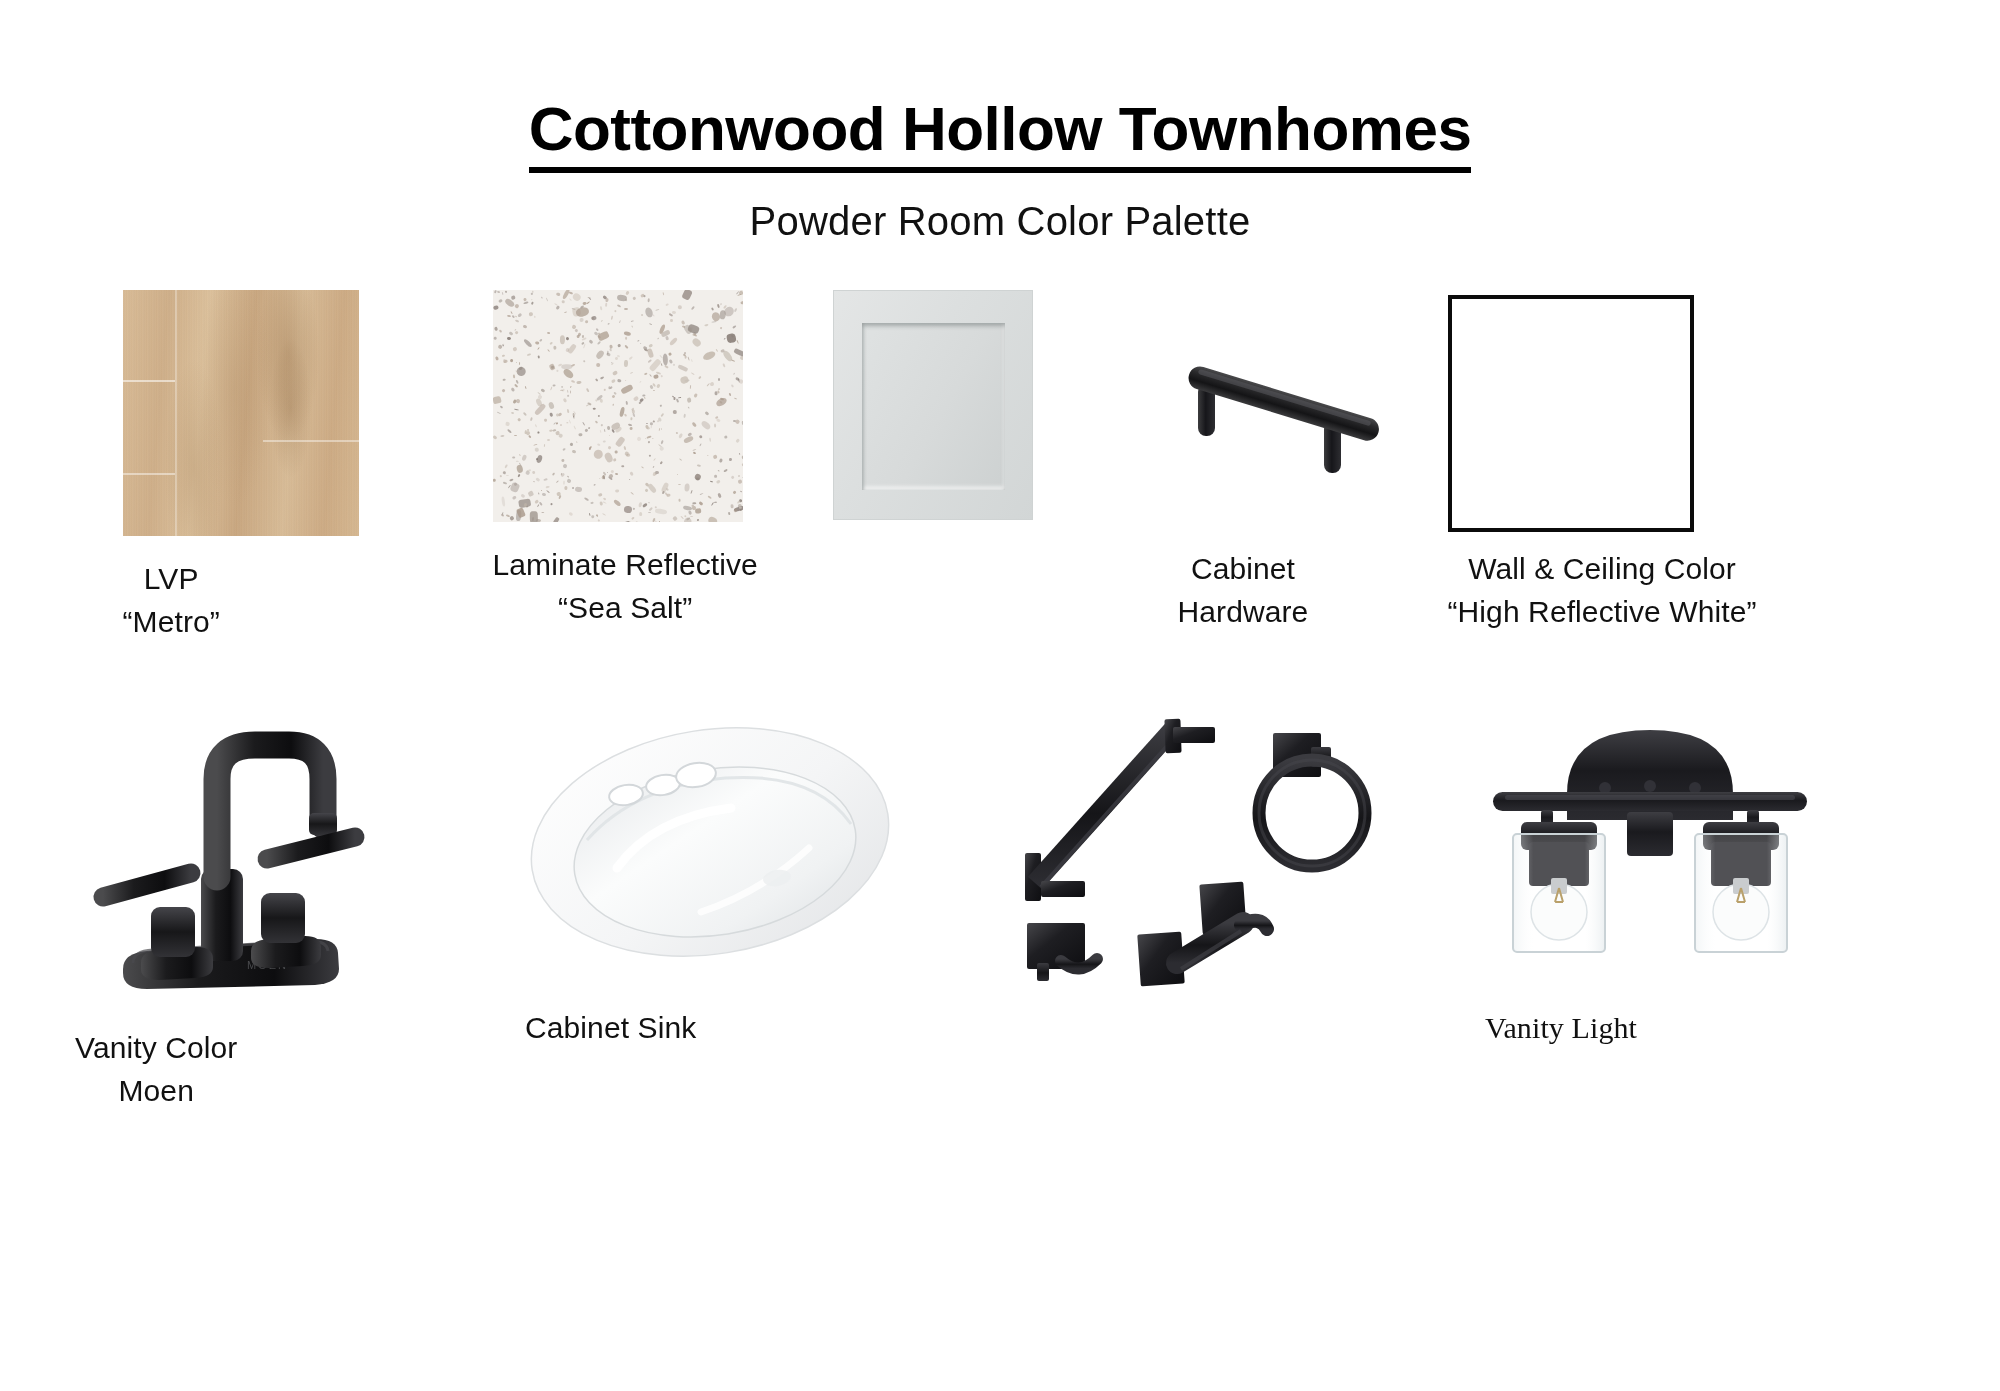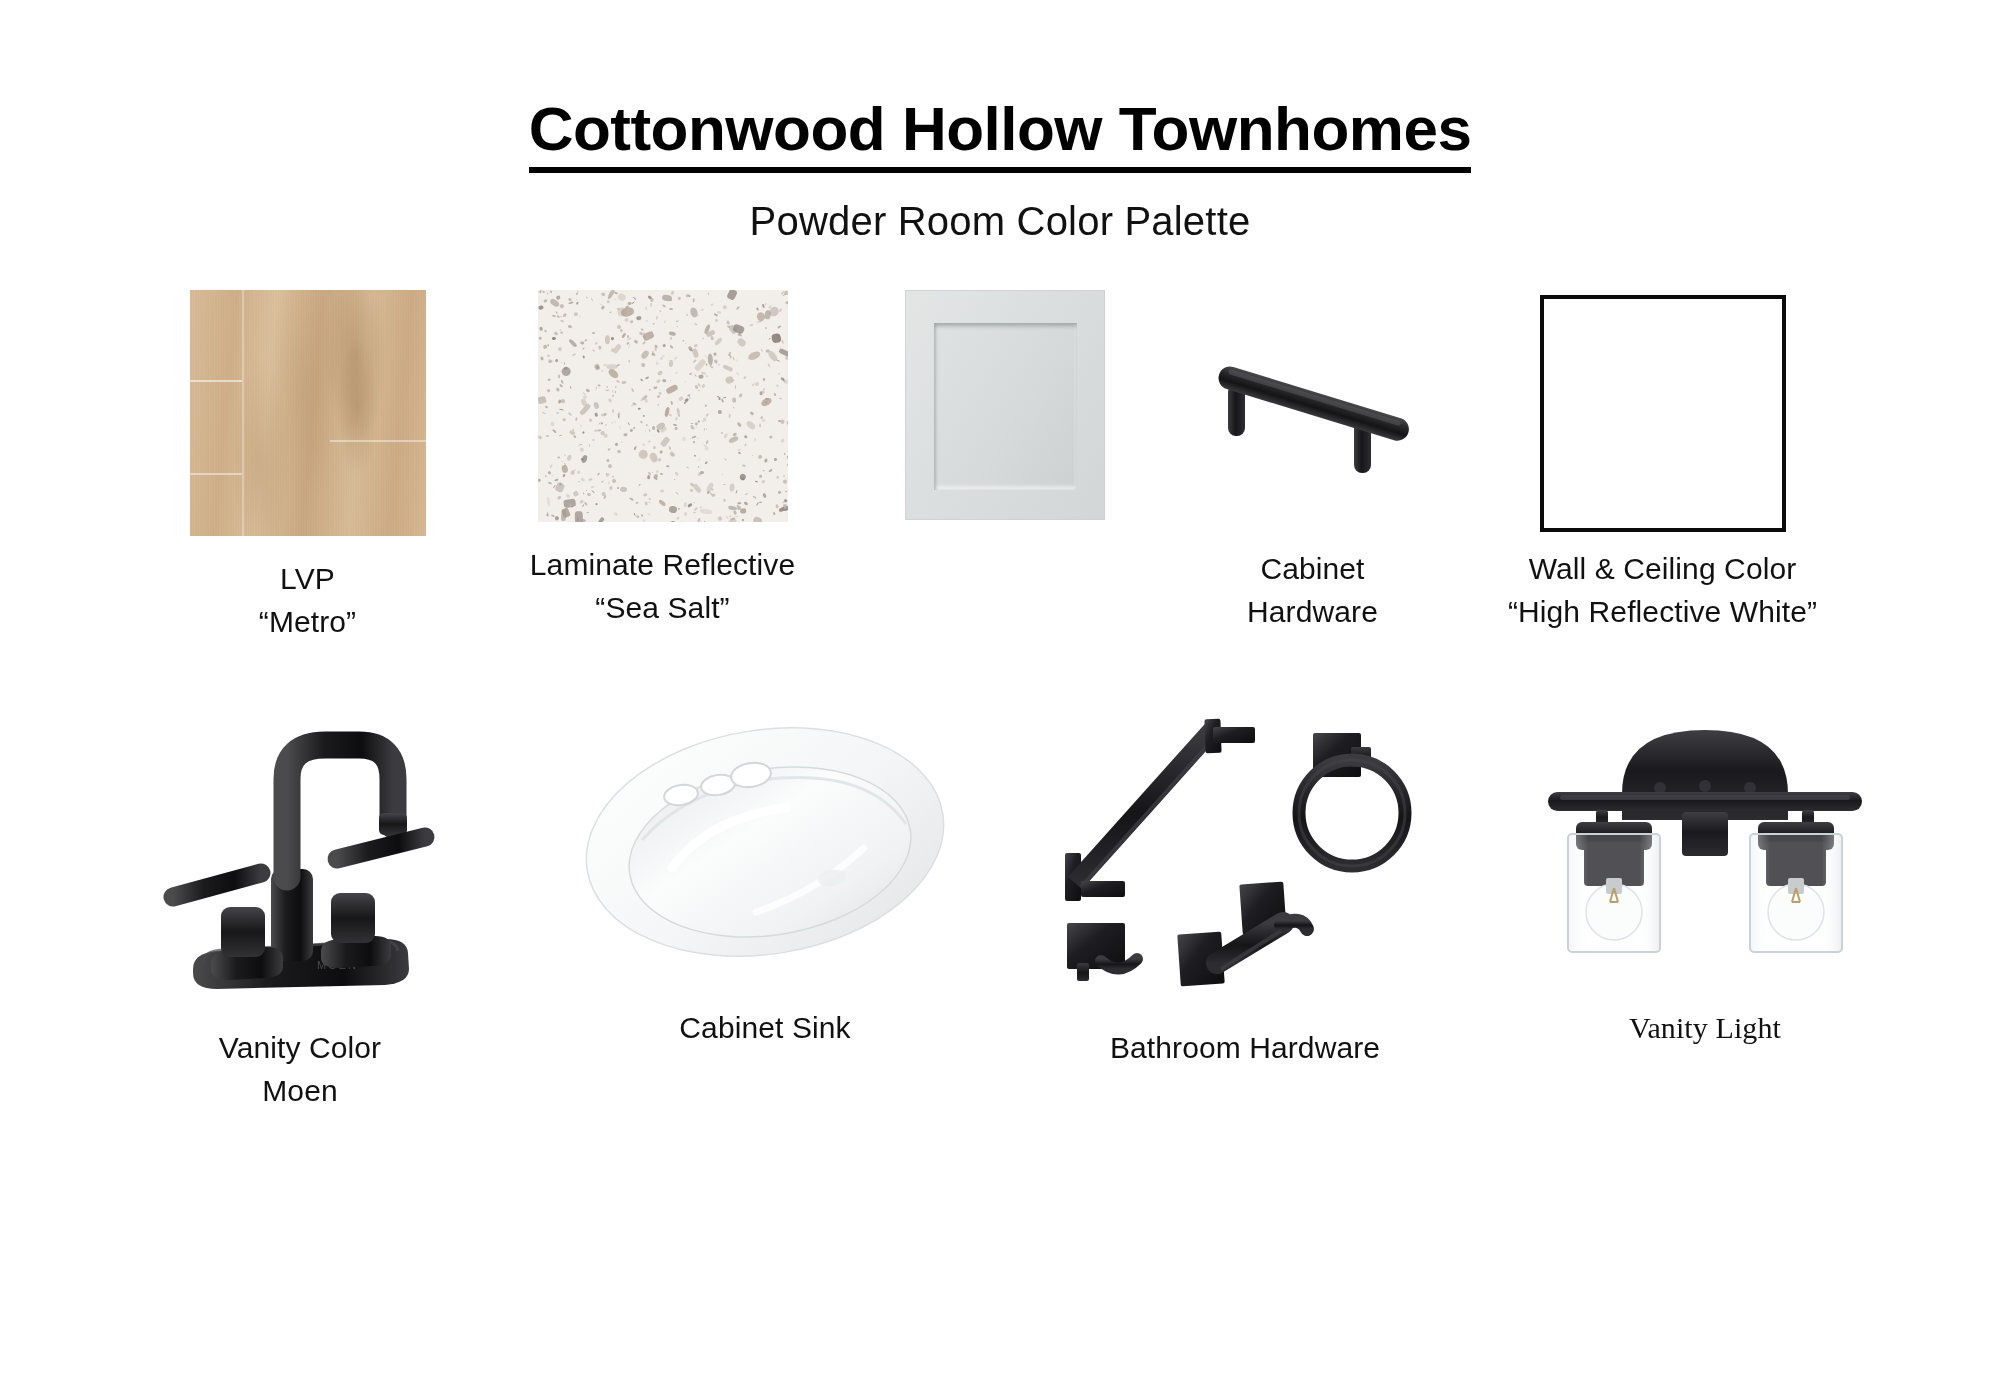--- a/index.html
+++ b/index.html
@@ -45,21 +45,21 @@
     justify-content: center;
     align-items: flex-start;
     width: 2000px;
   }
   .row-one { margin-top: 46px; }
   .row-two { margin-top: 58px; }
 
   .cell {
     display: flex;
     flex-direction: column;
-    align-items: center;
+    align-items: flex-start;
   }
   .r1-c1 { width: 370px; }
   .r1-c2 { width: 340px; }
   .r1-c3 { width: 345px; }
   .r1-c4 { width: 270px; }
   .r1-c5 { width: 430px; }
 
   .r2-c1 { width: 450px; }
   .r2-c2 { width: 480px; }
   .r2-c3 { width: 480px; }
@@ -1021,23 +1021,20 @@
 
         <g>
           <rect x="196" y="182" width="44" height="50" rx="2" fill="url(#hw)" transform="rotate(-4 218 207)"></rect>
           <rect x="134" y="232" width="44" height="52" rx="2" fill="url(#hw)" transform="rotate(-4 156 258)"></rect>
           <path d="M172 262 L238 222" stroke="url(#hw2)" stroke-width="22" fill="none" stroke-linecap="round"></path>
           <path d="M236 224 Q256 214 262 228" stroke="url(#hw2)" stroke-width="14" fill="none" stroke-linecap="round"></path>
           <path d="M176 268 L236 230" stroke="#3f3f45" stroke-width="4" fill="none" opacity="0.7"></path>
         </g>
       </svg>
     </div>
-    <div class="caption cap-row2">
-      <span class="caption-line">Bathroom Hardware</span>
-    </div>
   </div>
 
   <div class="cell r2-c4">
     <div class="art art-light" style="display:flex;align-items:center;justify-content:center;">
       <svg viewBox="0 0 330 250" width="330" height="250">
         <defs>
           <linearGradient id="lb" x1="0" y1="0" x2="0" y2="1">
             <stop offset="0%" stop-color="#3e3e43"></stop>
             <stop offset="45%" stop-color="#1a1a1e"></stop>
             <stop offset="100%" stop-color="#2b2b30"></stop>

